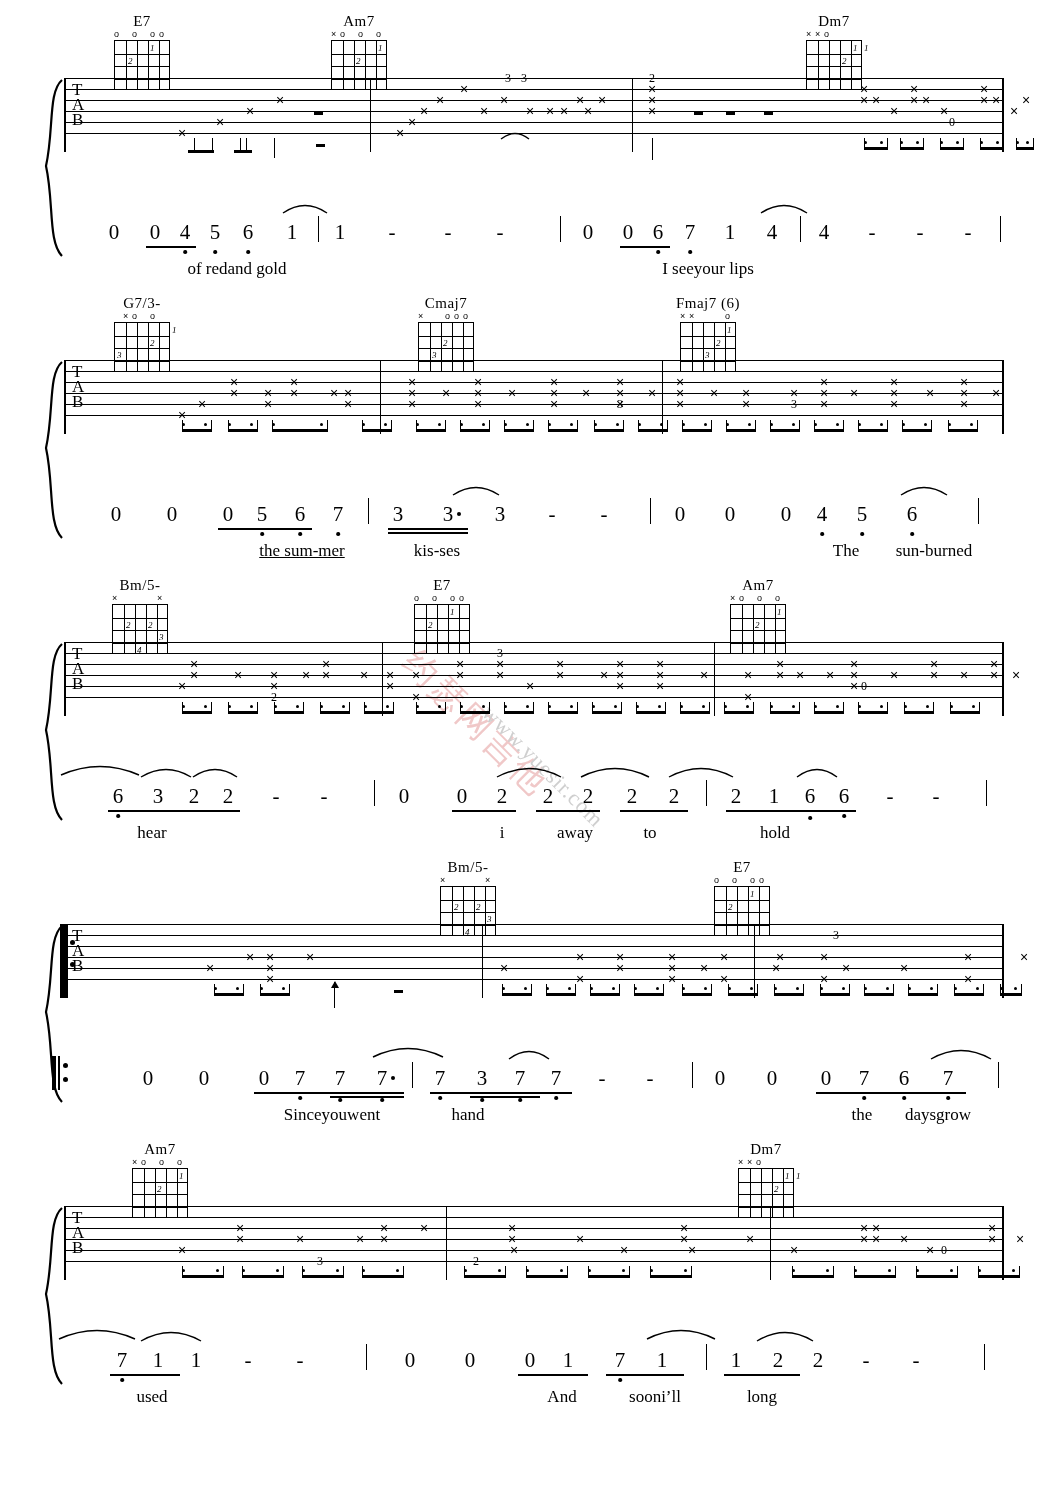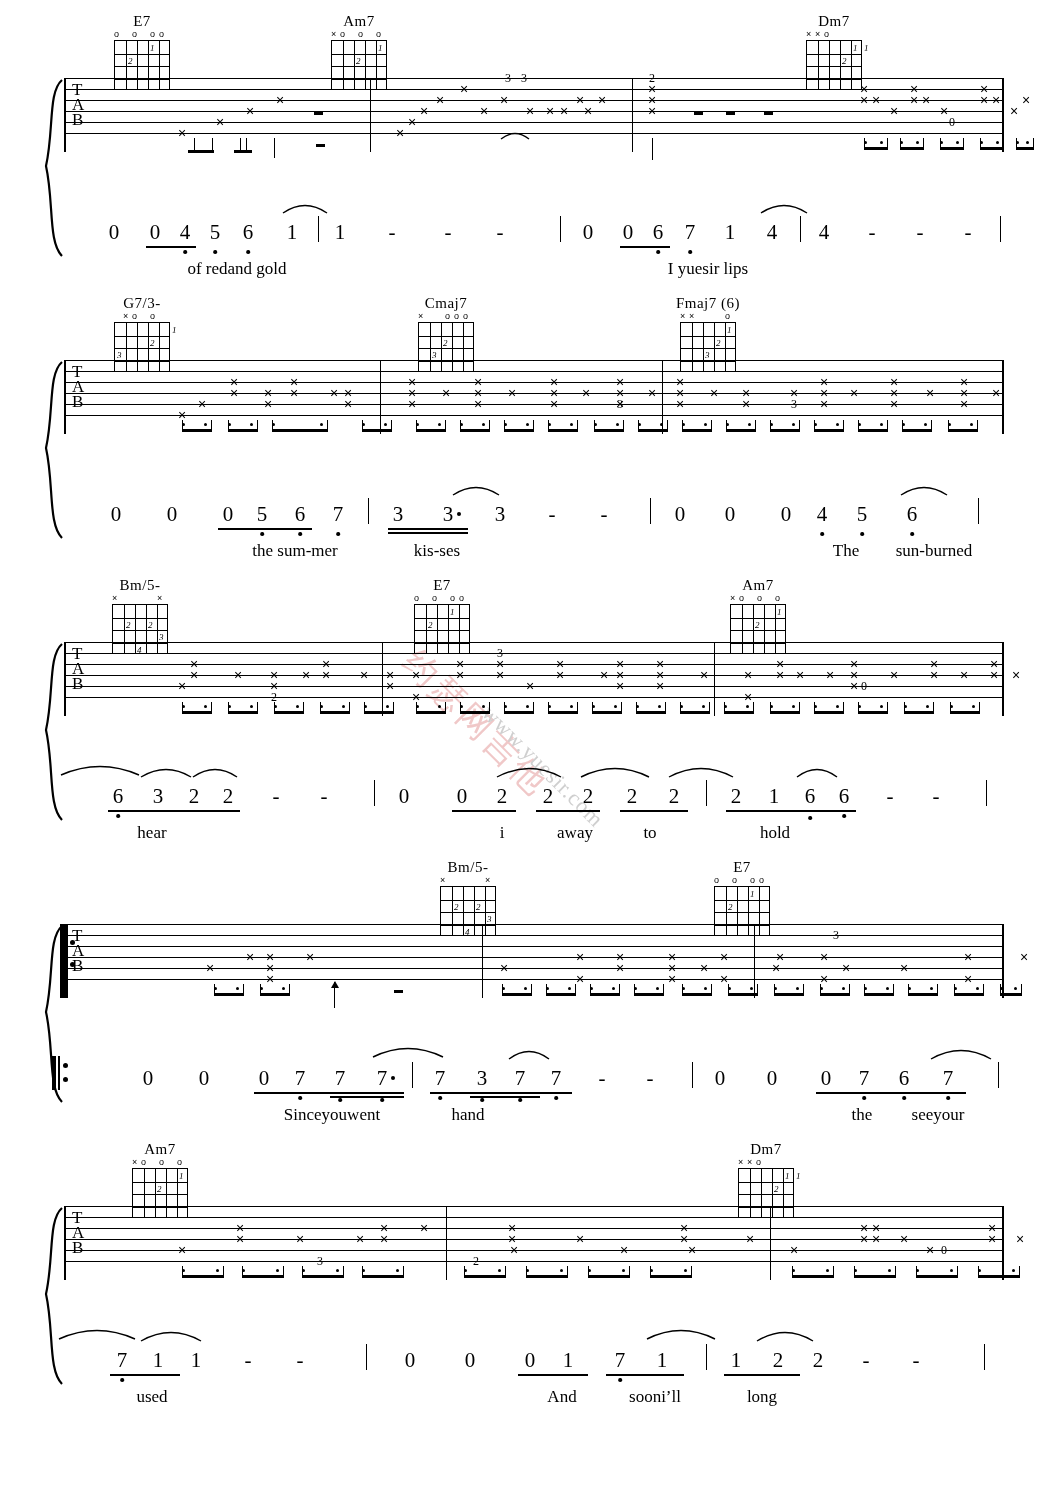--- a/index.html
+++ b/index.html
@@ -276,21 +276,21 @@
         <div class="nbar" style="left:1000px;top:-6px;"></div>
         <div class="nbeam" style="left:146px;top:24px;width:50px;"></div>
         <div class="nbeam" style="left:620px;top:24px;width:50px;"></div>
         <svg class="tie" style="left:282px;top:-22px;" width="46" height="14">
           <path d="M1 13 Q 23 -2 45 13" fill="none" stroke="#000" stroke-width="1.4"></path>
         </svg>
         <svg class="tie" style="left:760px;top:-22px;" width="48" height="14">
           <path d="M1 13 Q 24 -2 47 13" fill="none" stroke="#000" stroke-width="1.4"></path>
         </svg>
         <div class="lyr" style="left:237px;top:38px;">of redand gold</div>
-        <div class="lyr" style="left:708px;top:38px;">I yuesir lips</div>
+        <div class="lyr" style="left:708px;top:38px;">I seeyour lips</div>
       </div>
     </div>
     <div class="system" style="top:282px;">
       <svg class="brace" viewBox="0 0 26 180">
         <path d="M24 2 C10 14 16 52 8 88 C16 124 10 164 24 178" fill="none" stroke="#000" stroke-width="2.2"></path>
       </svg>
       <div class="chord" style="left:106px;top:14px;">
         <div class="cname">G7/3-</div>
         <div class="topmark">
           <span style="left: 17px; top: 1px;">×</span>
@@ -528,21 +528,21 @@
         <div class="nbar" style="left:978px;top:-6px;"></div>
         <div class="nbeam" style="left:218px;top:24px;width:94px;"></div>
         <div class="nbeam" style="left:388px;top:24px;width:80px;"></div>
         <div class="nbeam" style="left:388px;top:28px;width:80px;"></div>
         <svg class="tie" style="left:452px;top:-22px;" width="48" height="14">
           <path d="M1 13 Q 24 -2 47 13" fill="none" stroke="#000" stroke-width="1.4"></path>
         </svg>
         <svg class="tie" style="left:900px;top:-22px;" width="48" height="14">
           <path d="M1 13 Q 24 -2 47 13" fill="none" stroke="#000" stroke-width="1.4"></path>
         </svg>
-        <div class="lyr" style="left:295px;top:38px;">the sum-mer</div>
+        <div class="lyr" style="left:302px;top:38px;text-decoration:underline;">the sum-mer</div>
         <div class="lyr" style="left:437px;top:38px;">kis-ses</div>
         <div class="lyr" style="left:846px;top:38px;">The</div>
         <div class="lyr" style="left:934px;top:38px;">sun-burned</div>
       </div>
     </div>
     <div class="system" style="top:564px;">
       <svg class="brace" viewBox="0 0 26 180">
         <path d="M24 2 C10 14 16 52 8 88 C16 124 10 164 24 178" fill="none" stroke="#000" stroke-width="2.2"></path>
       </svg>
       <div class="chord" style="left:104px;top:14px;">
@@ -1030,21 +1030,21 @@
         </svg>
         <svg class="tie" style="left:508px;top:-22px;" width="42" height="14">
           <path d="M1 13 Q 21 -2 41 13" fill="none" stroke="#000" stroke-width="1.4"></path>
         </svg>
         <svg class="tie" style="left:930px;top:-24px;" width="62" height="16">
           <path d="M1 15 Q 31 -2 61 15" fill="none" stroke="#000" stroke-width="1.4"></path>
         </svg>
         <div class="lyr" style="left:332px;top:38px;">Sinceyouwent</div>
         <div class="lyr" style="left:468px;top:38px;">hand</div>
         <div class="lyr" style="left:862px;top:38px;">the</div>
-        <div class="lyr" style="left:938px;top:38px;">seeyour</div>
+        <div class="lyr" style="left:938px;top:38px;">daysgrow</div>
       </div>
     </div>
     <div class="system" style="top:1128px;">
       <svg class="brace" viewBox="0 0 26 180">
         <path d="M24 2 C10 14 16 52 8 88 C16 124 10 164 24 178" fill="none" stroke="#000" stroke-width="2.2"></path>
       </svg>
       <div class="chord" style="left:124px;top:14px;">
         <div class="cname">Am7</div>
         <div class="topmark">
           <span style="left: 8px; top: 1px;">×</span>

